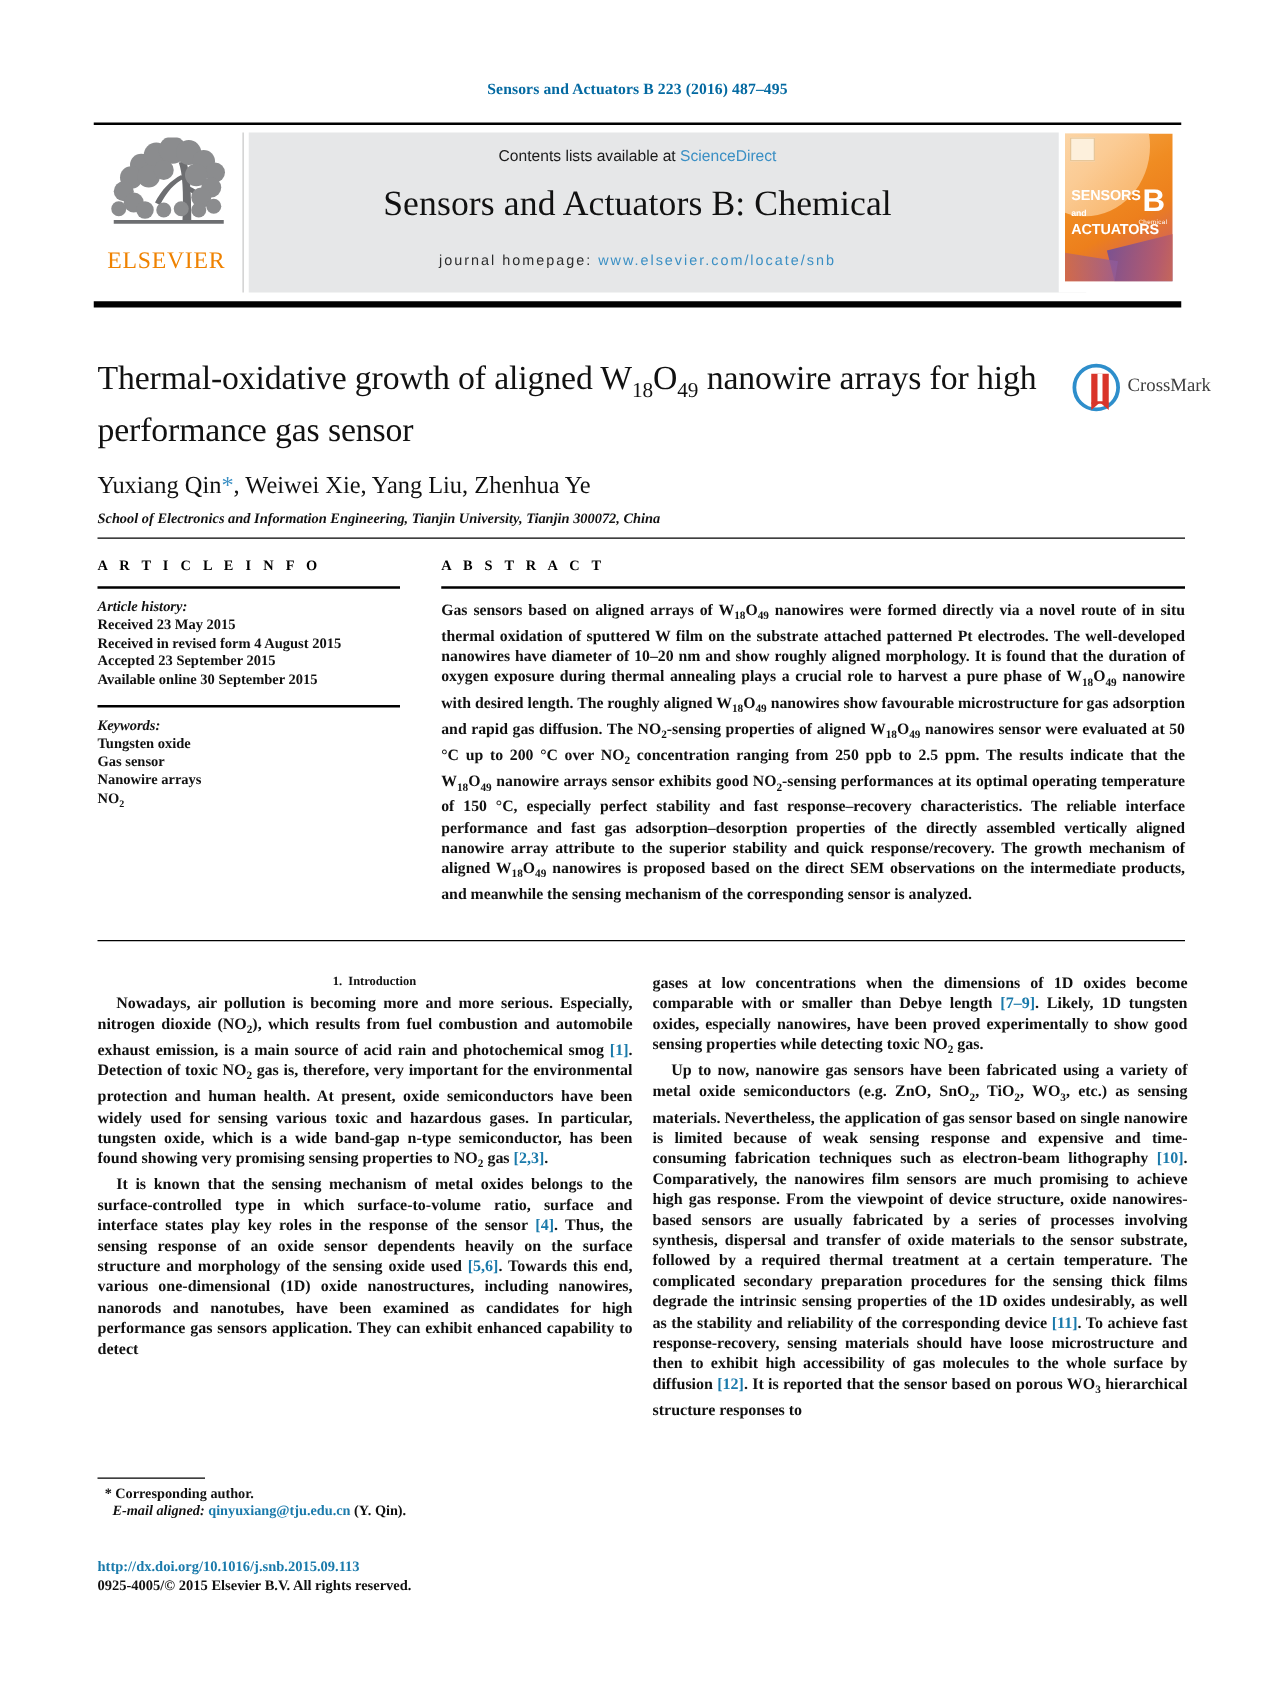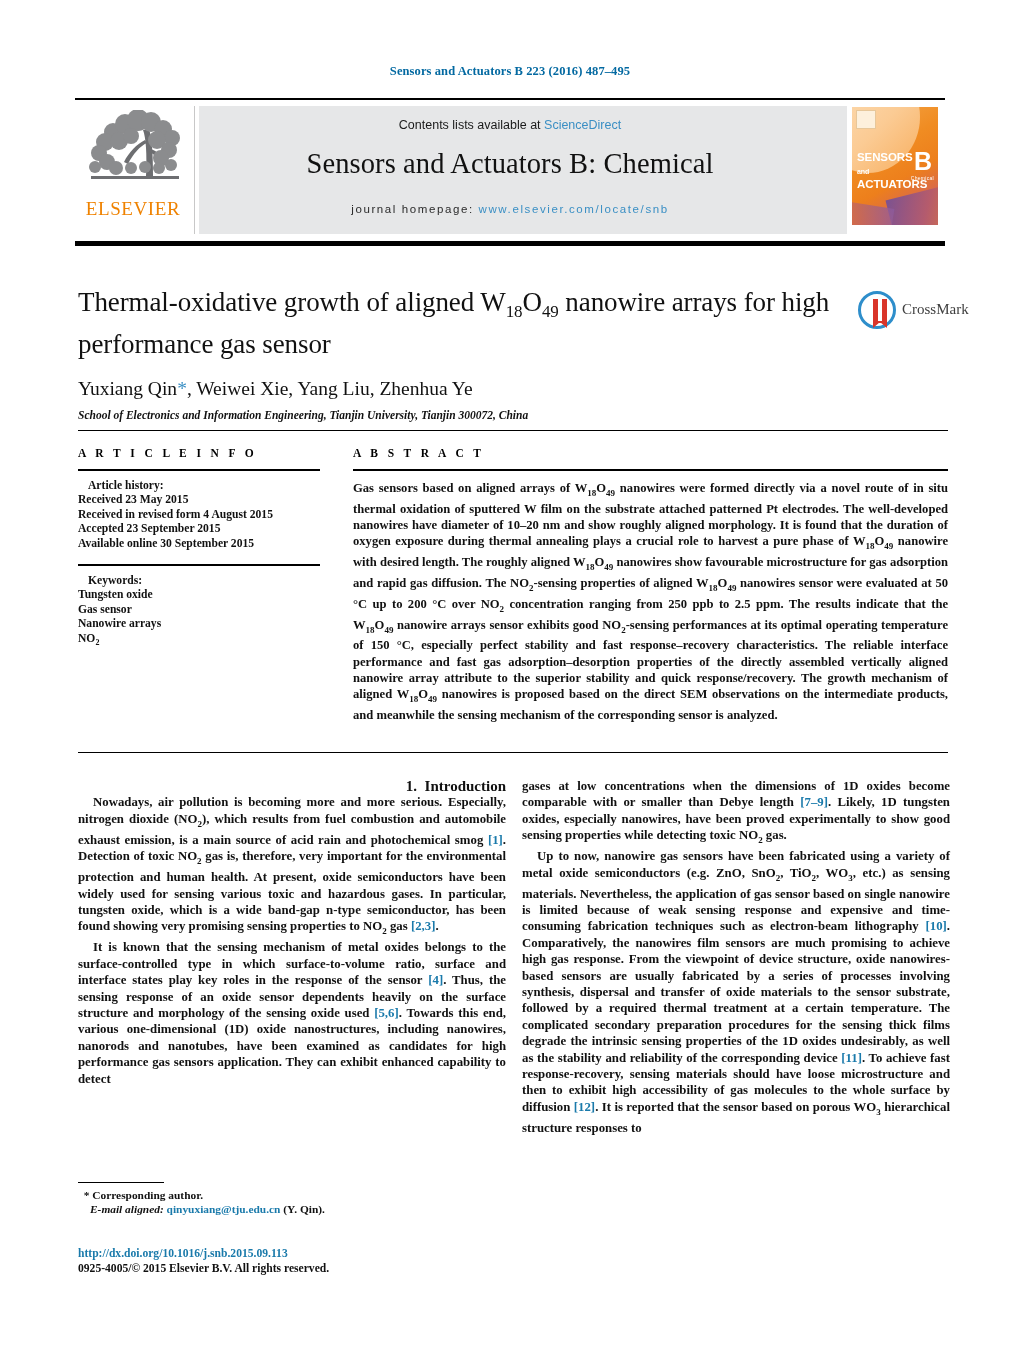--- a/index.html
+++ b/index.html
@@ -299,21 +299,21 @@
     width: 242px;
   }
   .info-block {
     font-family: "Liberation Serif", serif;
     font-size: 11.6px;
     line-height: 14.4px;
     font-weight: bold;
     color: #111;
   }
   .info-block .ital {
-    margin-left: 10px;
+    font-style: italic;
   }
   .abs-col {
     position: absolute;
     left: 353px; top: 447px;
     width: 595px;
   }
   .abstract-text {
     font-family: "Liberation Serif", serif;
     font-size: 12.6px;
     line-height: 16.3px;
@@ -345,24 +345,24 @@
     color: #111;
   }
   .col-left { left: 78px; }
   .col-right { left: 522px; }
   .col p { margin: 0; text-indent: 15px; }
   .col p.noindent { text-indent: 0; }
   .col sub { font-size: 9px; }
   .body-head {
     font-family: "Liberation Serif", serif;
     font-weight: bold;
-    font-size: 15px;
+    font-size: 10px;
     margin: 0 0 16px 0;
     text-indent: 0;
-    text-align: right;
+    text-align: center;
   }
   a.ref, .ref {
     color: #1a7aab;
     text-decoration: none;
   }
 
   
   .footnote-rule {
     position: absolute;
     left: 78px; top: 1182px;

